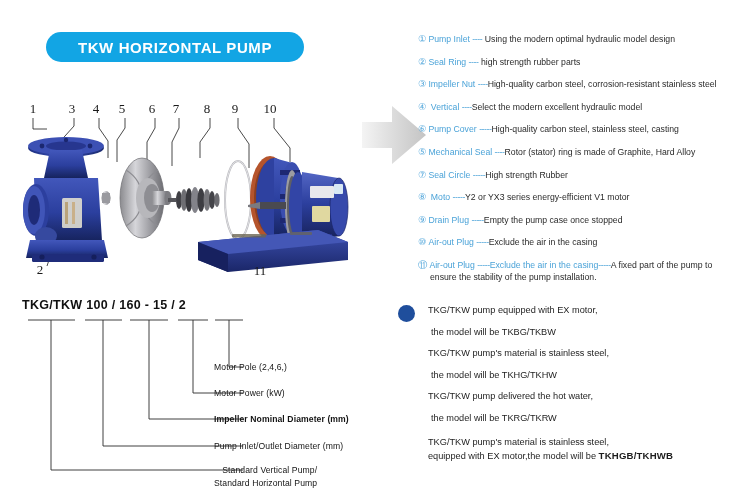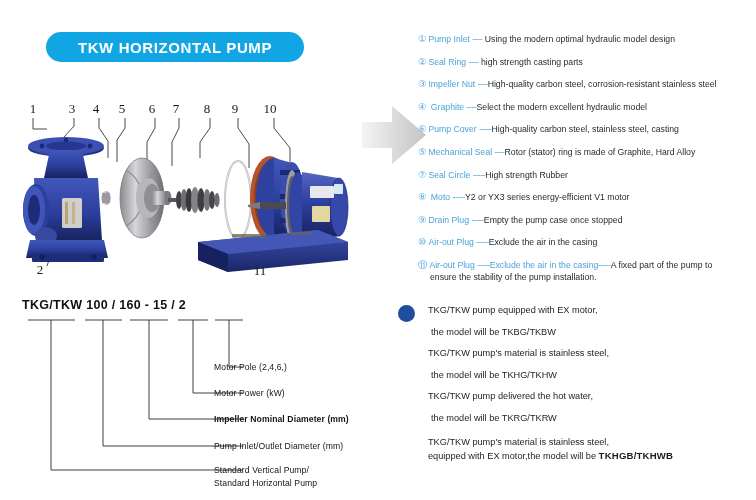--- a/index.html
+++ b/index.html
@@ -279,29 +279,29 @@
     </svg>
   </div>
 
   <div class="parts-list">
 
     <div class="part-row">
       <span class="circ">①</span><span class="pname">Pump Inlet</span> <span class="pdash">----</span> <span class="pdesc">Using the modern optimal hydraulic model design</span>
     </div>
 
     <div class="part-row">
-      <span class="circ">②</span><span class="pname">Seal Ring</span> <span class="pdash">----</span> <span class="pdesc">high strength casting parts</span>
+      <span class="circ">②</span><span class="pname">Seal Ring</span> <span class="pdash">----</span> <span class="pdesc">high strength rubber parts</span>
     </div>
 
     <div class="part-row">
       <span class="circ">③</span><span class="pname">Impeller Nut</span> <span class="pdash">----</span><span class="pdesc">High-quality carbon steel, corrosion-resistant stainless steel</span>
     </div>
 
     <div class="part-row">
-      <span class="circ">④</span> <span class="pname">Graphite</span> <span class="pdash">----</span><span class="pdesc">Select the modern excellent hydraulic model</span>
+      <span class="circ">④</span> <span class="pname">Vertical</span> <span class="pdash">----</span><span class="pdesc">Select the modern excellent hydraulic model</span>
     </div>
 
     <div class="part-row">
       <span class="circ">⑥</span><span class="pname">Pump Cover</span> <span class="pdash">-----</span><span class="pdesc">High-quality carbon steel, stainless steel, casting</span>
     </div>
 
     <div class="part-row">
       <span class="circ">⑤</span><span class="pname">Mechanical Seal</span> <span class="pdash">----</span><span class="pdesc">Rotor (stator) ring is made of Graphite, Hard Alloy</span>
     </div>
 
@@ -349,21 +349,21 @@
         <path d="M149 31 L149 123 L243 123"></path>
         <path d="M103 31 L103 150 L243 150"></path>
         <path d="M51  31 L51  174 L243 174"></path>
       </g>
     </svg>
 
     <div class="mc-label" style="left:214px; top:66px;">Motor Pole (2,4,6,)</div>
     <div class="mc-label" style="left:214px; top:92px;">Motor Power  (kW)</div>
     <div class="mc-label" style="left:214px; top:118px;font-weight:bold;">Impeller Nominal Diameter (mm)</div>
     <div class="mc-label" style="left:214px; top:145px;">Pump Inlet/Outlet Diameter (mm)</div>
-    <div class="mc-label" style="left:214px; top:169px;">
+    <div class="mc-label" style="left:214px; top:169px;text-align:right;">
       <span>Standard Vertical Pump/</span>
       <span class="l2">Standard  Horizontal Pump</span>
     </div>
   </div>
 
   <div class="variants">
     <div class="bullet-dot"></div>
     <div class="v-line">TKG/TKW pump equipped with EX motor,</div>
     <div class="v-line ind">the model will be TKBG/TKBW</div>
     <div class="v-line">TKG/TKW pump's material is stainless steel,</div>

